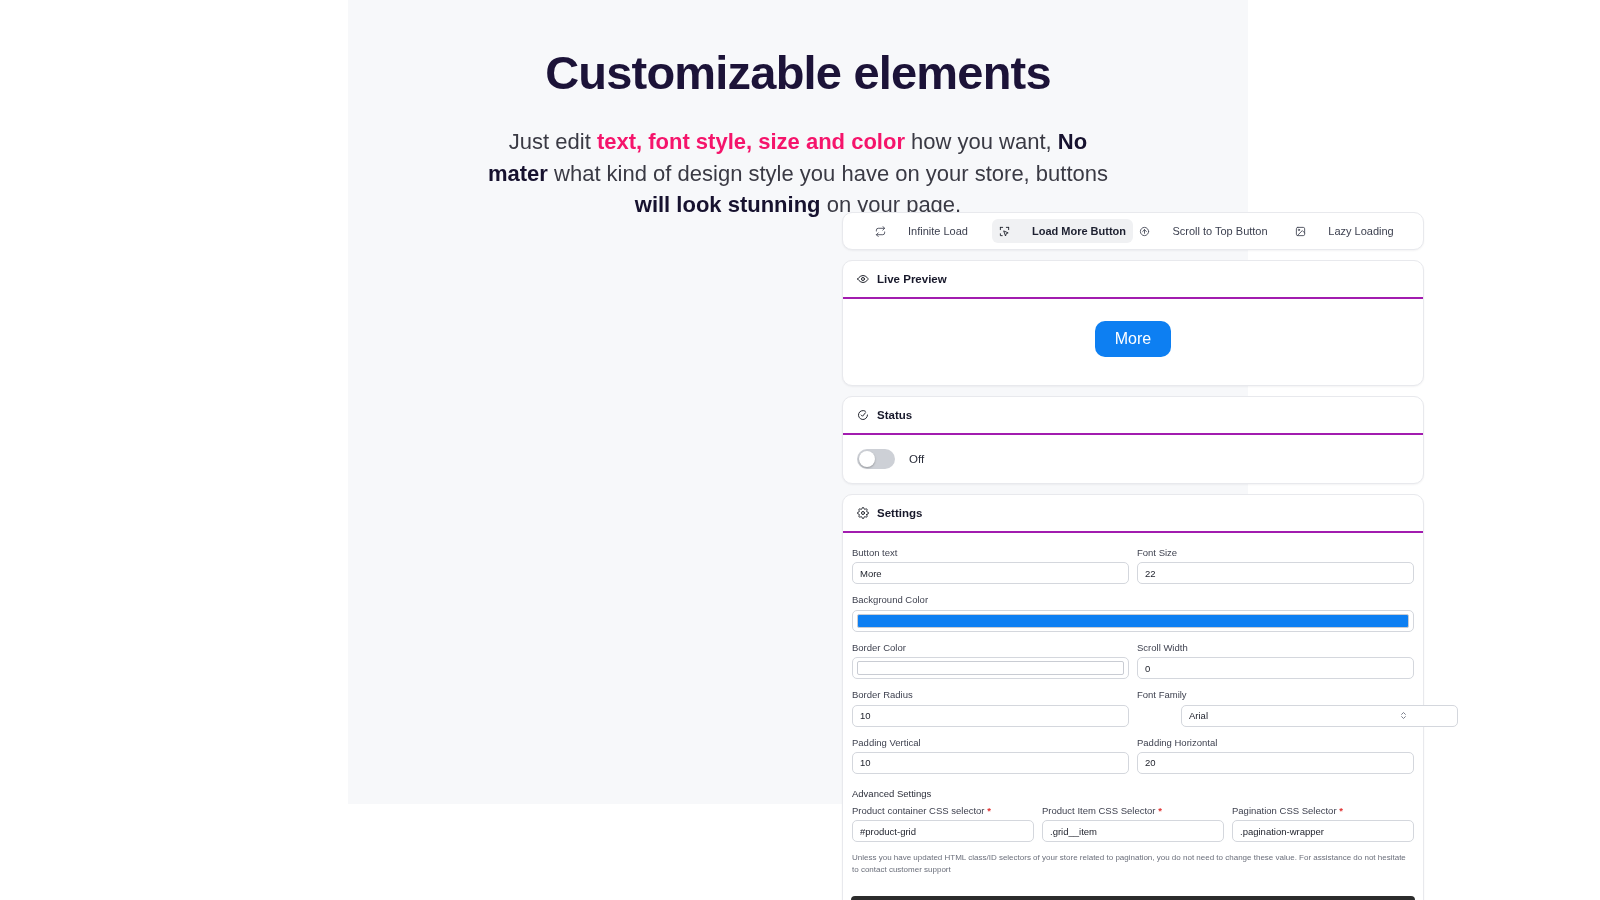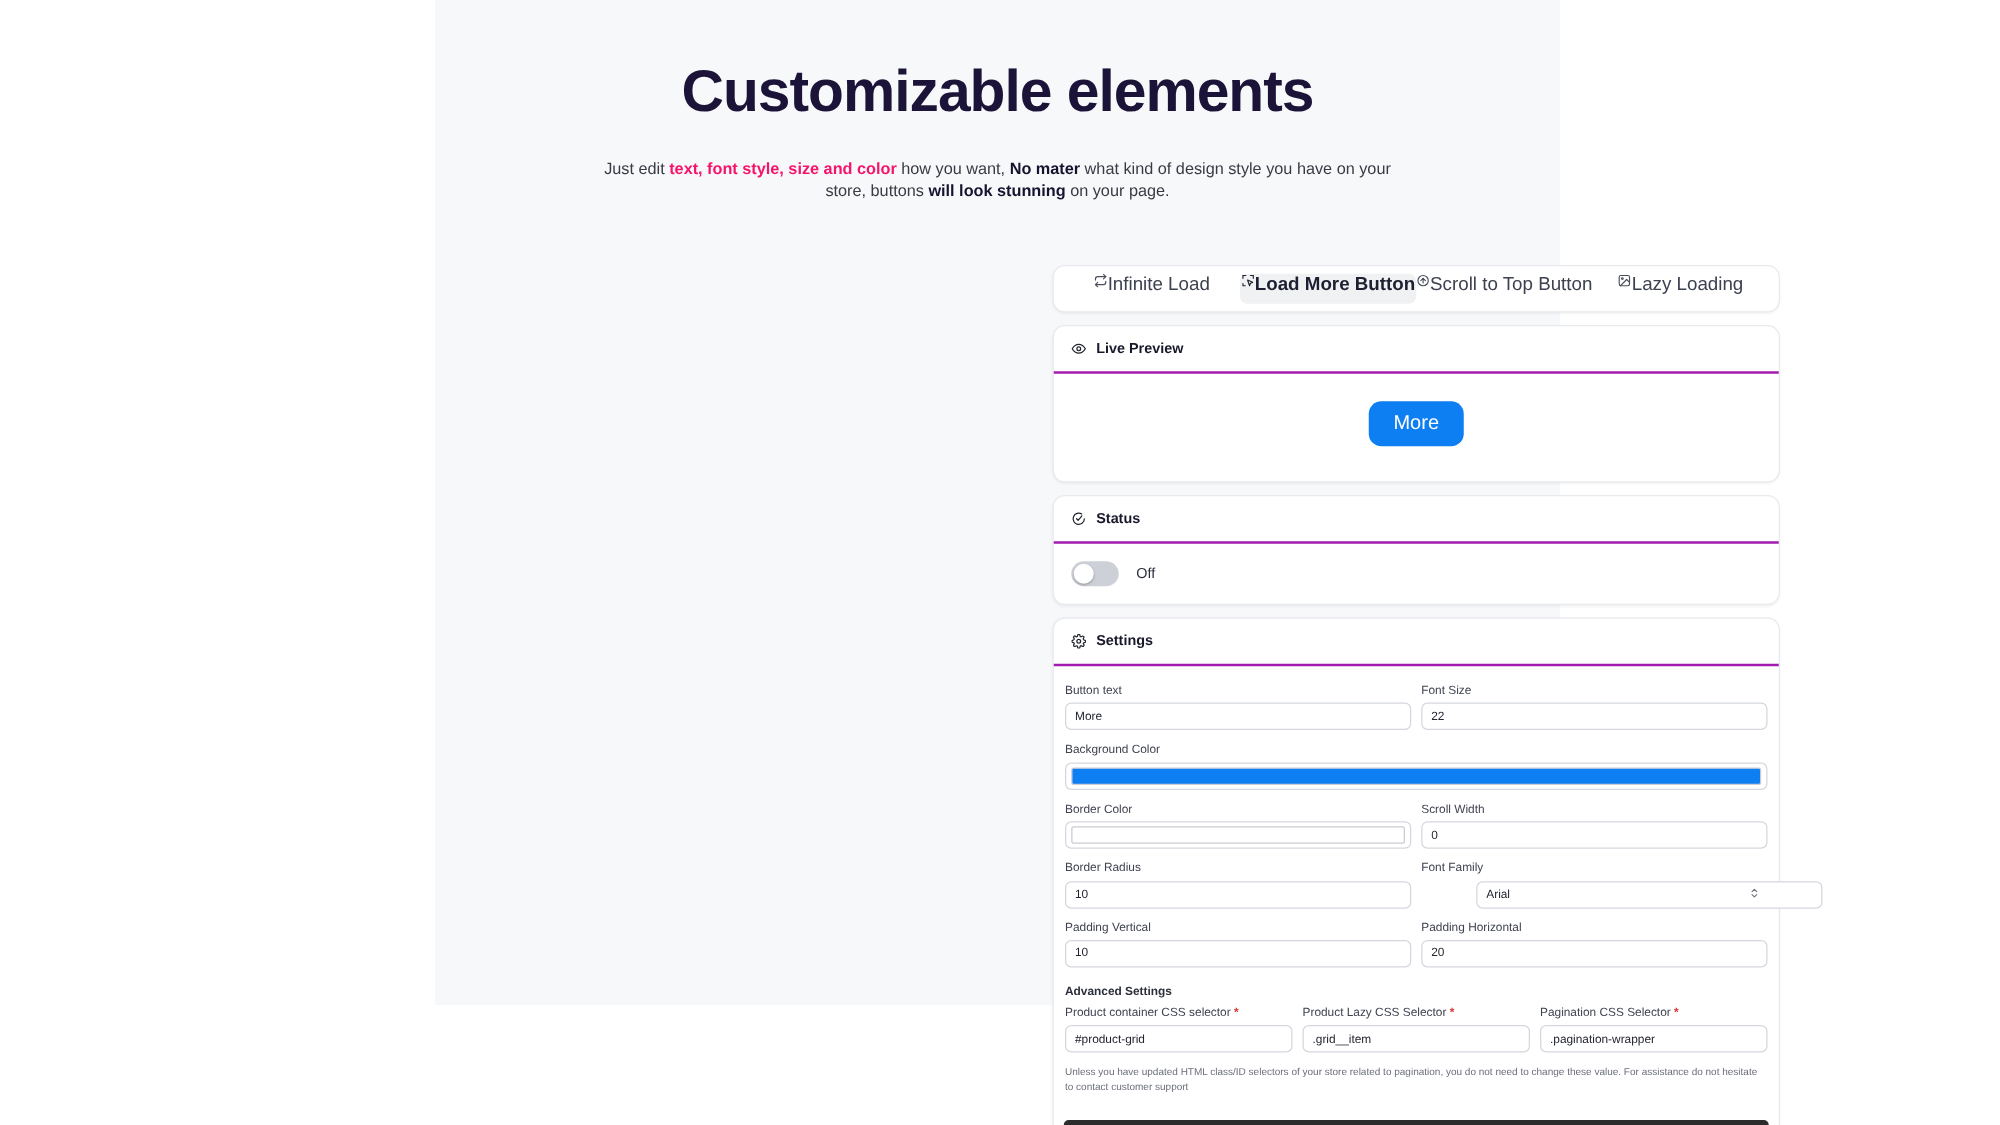--- a/index.html
+++ b/index.html
@@ -44,21 +44,21 @@
     font-size: 47px;
     line-height: 1.12;
     font-weight: 700;
     letter-spacing: -0.8px;
     color: #1c1338;
   }
 
   .hero-sub {
     margin: 26px auto 0;
     width: 634px;
-    font-size: 13px;
+    font-size: 22px;
     line-height: 1.45;
     color: #3a3a44;
     font-weight: 400;
   }
 
   .hero-sub .accent {
     color: #f5146b;
     font-weight: 700;
   }
 
@@ -87,25 +87,26 @@
   .tabbar {
     display: flex;
     align-items: center;
     padding: 6px 8px;
     height: 36px;
   }
 
   .tab {
     flex: 1;
     display: flex;
+    align-items: center;
     justify-content: center;
-    gap: 0;
+    gap: 22px;
     height: 24px;
     border-radius: 6px;
-    font-size: 15px;
+    font-size: 11px;
     color: #3d4150;
     font-weight: 400;
     cursor: pointer;
     user-select: none;
   }
 
   .tab.active {
     background: #f0f1f3;
     font-weight: 600;
     color: #1d2030;
@@ -266,21 +267,21 @@
     right: 6px;
     top: 50%;
     transform: translateY(-50%);
     pointer-events: none;
     color: #6d7280;
   }
 
   .adv-title {
     font-size: 9.5px;
     color: #2b2e3a;
-    font-weight: 700;
+    font-weight: 400;
     margin: 14px 0 6px 1px;
   }
 
   .help {
     font-size: 8px;
     line-height: 1.45;
     color: #6b6f7b;
     margin: 6px 1px 0 1px;
     max-width: 563px;
   }
@@ -483,21 +484,21 @@
           </div>
 
           <div class="adv-title">Advanced Settings</div>
 
           <div class="row">
             <div class="field f-grow">
               <label class="lbl"><span>Product container CSS selector</span> <span class="req">*</span></label>
               <input class="inp" type="text" value="#product-grid" style="">
             </div>
             <div class="field f-grow">
-              <label class="lbl"><span>Product Lazy CSS Selector</span> <span class="req">*</span></label>
+              <label class="lbl"><span>Product Item CSS Selector</span> <span class="req">*</span></label>
               <input class="inp" type="text" value=".grid__item" style="">
             </div>
             <div class="field f-grow">
               <label class="lbl"><span>Pagination CSS Selector</span> <span class="req">*</span></label>
               <input class="inp" type="text" value=".pagination-wrapper" style="">
             </div>
           </div>
 
           <div class="help">Unless you have updated HTML class/ID selectors of your store related to pagination, you do not need to change these value. For assistance do not hesitate to contact customer support</div>
         </div>

